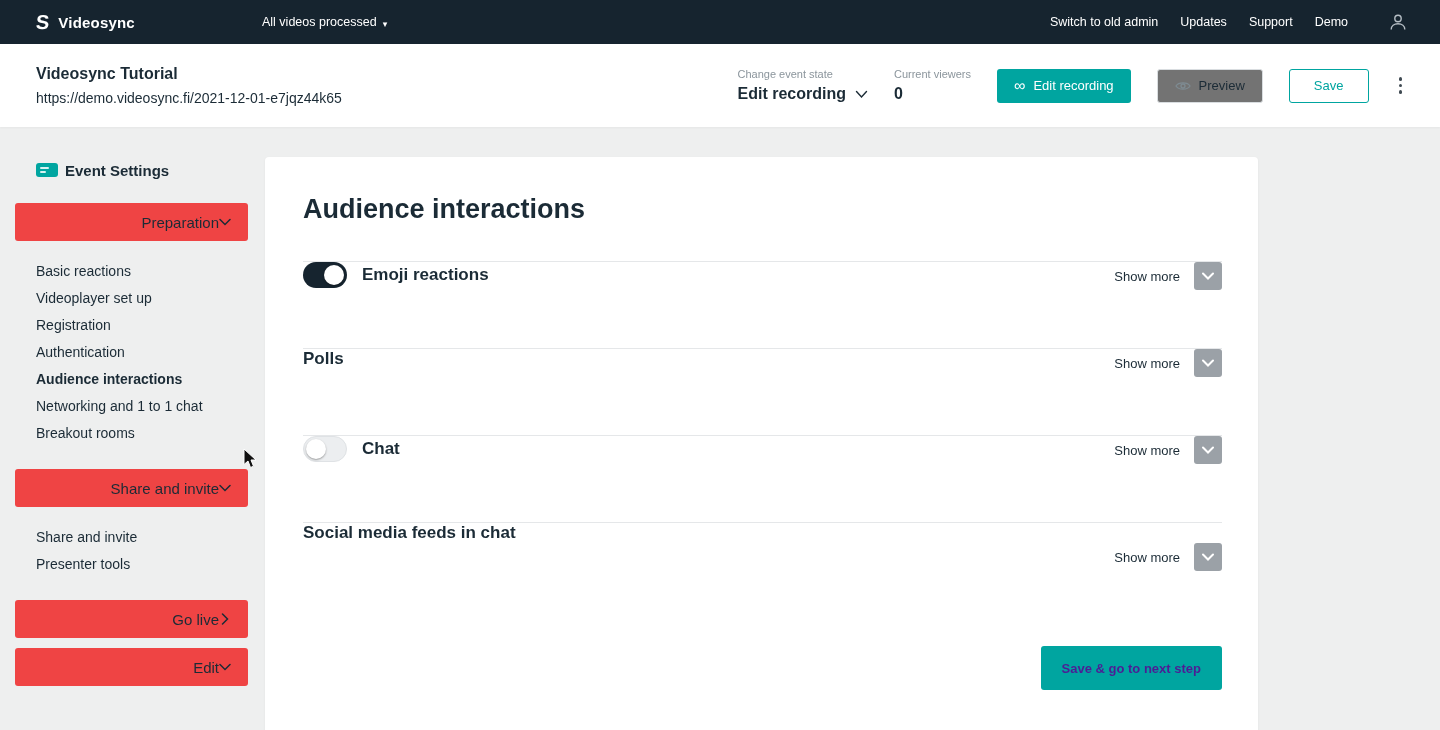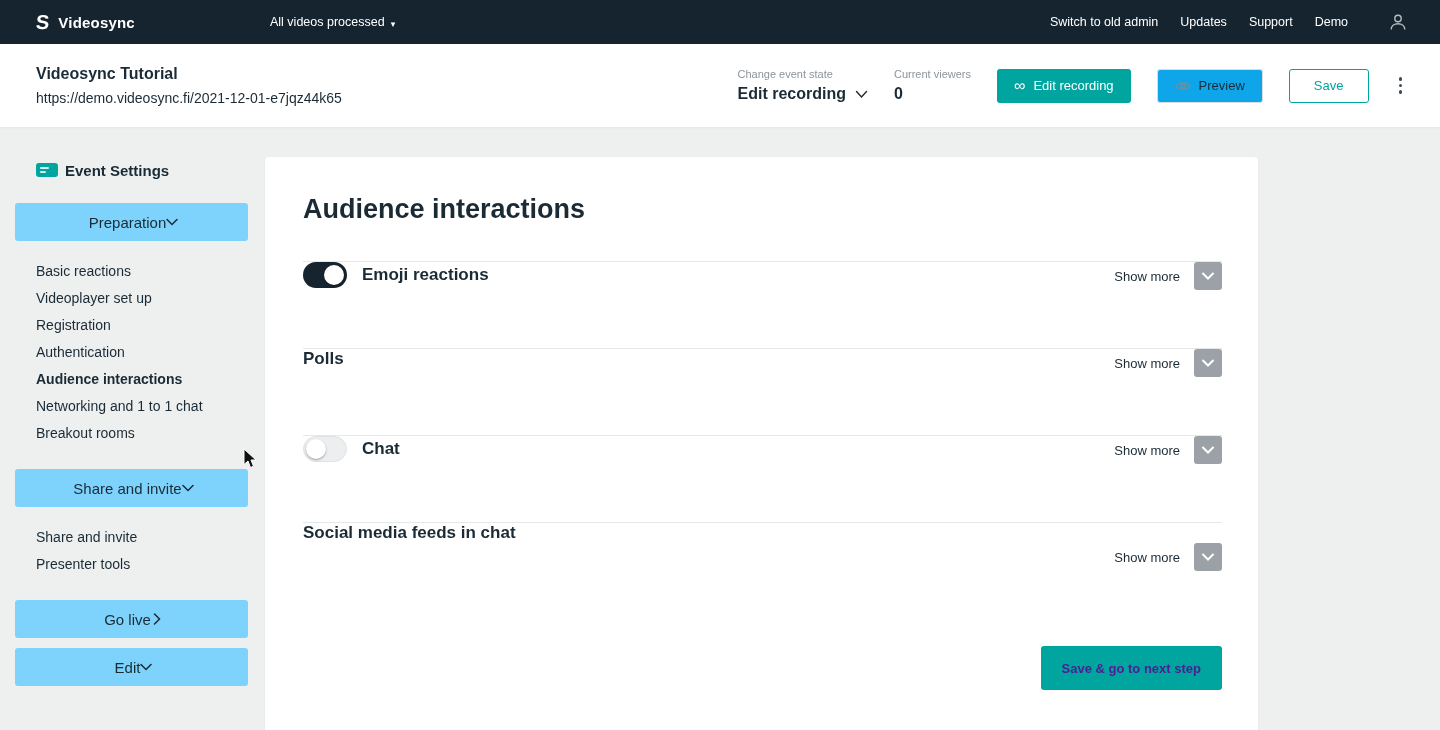--- a/index.html
+++ b/index.html
@@ -13,21 +13,21 @@
 
   
   .topbar {
     position: absolute; top: 0; left: 0; width: 1440px; height: 44px;
     background: #16242f; color: #fff;
     display: flex; align-items: center;
   }
   .brand { display: flex; align-items: center; gap: 9px; margin-left: 36px; }
   .brand-logo { font-size: 20px; font-weight: 800; line-height: 1; transform: skewX(-4deg); }
   .brand-name { font-size: 15px; font-weight: 700; letter-spacing: .2px; }
-  .processed { position: absolute; left: 270px; font-size: 12.5px; display: flex; align-items: flex-end; gap: 6px; cursor: pointer; }
+  .processed { position: absolute; left: 262px; font-size: 12.5px; display: flex; align-items: flex-end; gap: 6px; cursor: pointer; }
   .caret-down { font-size: 9px; line-height: 1; }
   .topbar-right { margin-left: auto; display: flex; align-items: center; gap: 22px; margin-right: 40px; }
   .topbar-link { font-size: 12.5px; cursor: pointer; white-space: nowrap; }
   .user-icon { margin-right: 32px; display: flex; align-items: center; cursor: pointer; }
 
   
   .header {
     position: absolute; top: 44px; left: 0; width: 1440px; height: 83px;
     background: #ffffff; display: flex; align-items: center;
     box-shadow: 0 1px 2px rgba(0,0,0,.04);
@@ -35,32 +35,32 @@
   .header-left { margin-left: 36px; }
   .event-title { font-size: 16px; font-weight: 700; }
   .event-url { font-size: 14px; margin-top: 7px; color: #1b2b36; }
   .header-right { margin-left: auto; margin-right: 34px; display: flex; align-items: center; gap: 26px; }
   .stat-block { display: flex; flex-direction: column; gap: 5px; }
   .stat-label { font-size: 11px; color: #8b959c; }
   .stat-value { font-size: 16px; font-weight: 600; display: flex; align-items: center; gap: 9px; cursor: pointer; }
   .viewers-value { font-size: 16px; font-weight: 600; }
   .btn { height: 34px; border-radius: 3px; font-size: 13px; display: inline-flex; align-items: center; justify-content: center; gap: 8px; cursor: pointer; border: none; font-family: inherit; }
   .btn-teal { background: #00a5a0; color: #fff; padding: 0 17px; }
-  .btn-outline { background: #0ea5e9; color: #1b2b36; border: 1px solid #d9dde0; padding: 0 17px; }
+  .btn-outline { background: #737373; color: #1b2b36; border: 1px solid #d9dde0; padding: 0 17px; }
   .btn-save { background: #fff; color: #00a5a0; border: 1px solid #00a5a0; padding: 0 24px; }
   .inf-icon { font-size: 16px; line-height: 1; }
   .kebab { display: flex; flex-direction: column; gap: 3px; cursor: pointer; padding: 4px; }
   .kebab i { width: 3.5px; height: 3.5px; border-radius: 50%; background: #3f4a52; }
 
   
   .sidebar { position: absolute; left: 15px; top: 155px; width: 233px; }
   .sb-heading { display: flex; align-items: center; gap: 7px; padding-left: 21px; font-size: 15px; font-weight: 700; height: 30px; }
   .sb-card {
-    background: #7dd3fc; height: 38px; border-radius: 3px;
-    display: flex; align-items: center; justify-content: center;
+    background: #ef4444; height: 38px; border-radius: 3px;
+    display: flex; align-items: center; justify-content: flex-end;
     padding: 0 17px 0 21px; font-size: 15px; cursor: pointer;
   }
   .sb-card.mt1 { margin-top: 18px; }
   .sb-card.mt2 { margin-top: 22px; }
   .sb-card.mt3 { margin-top: 10px; }
   .sb-items { margin-top: 17px; padding-left: 21px; display: flex; flex-direction: column; }
   .sb-item { font-size: 14px; line-height: 27px; cursor: pointer; white-space: nowrap; }
   .sb-item.active { font-weight: 700; }
   .chev { display: inline-flex; }
   .chev.right { transform: rotate(-90deg); }

